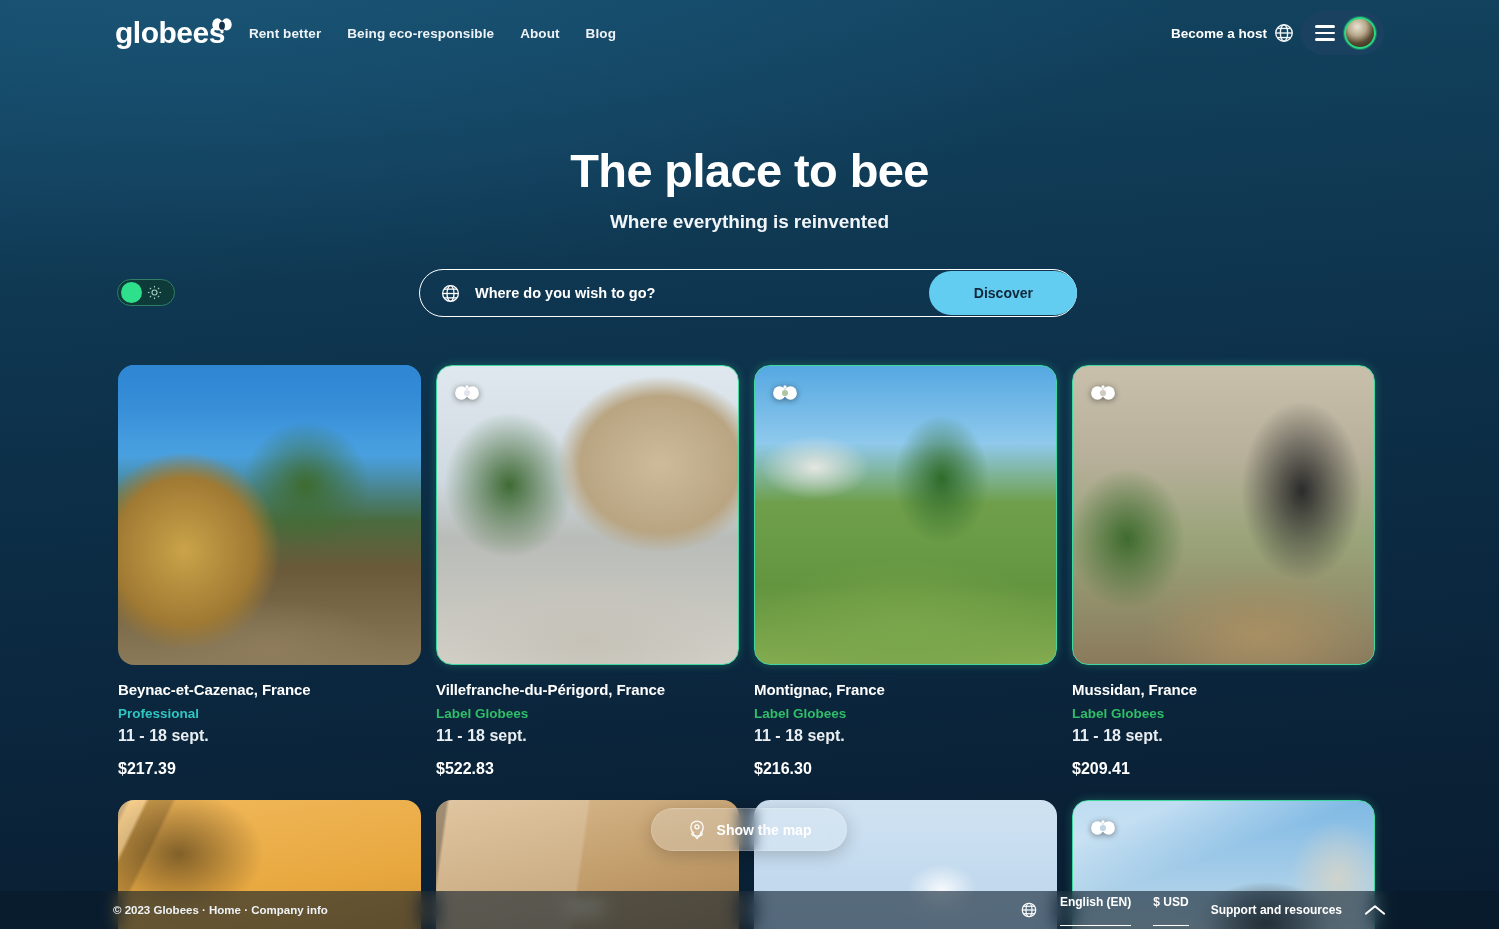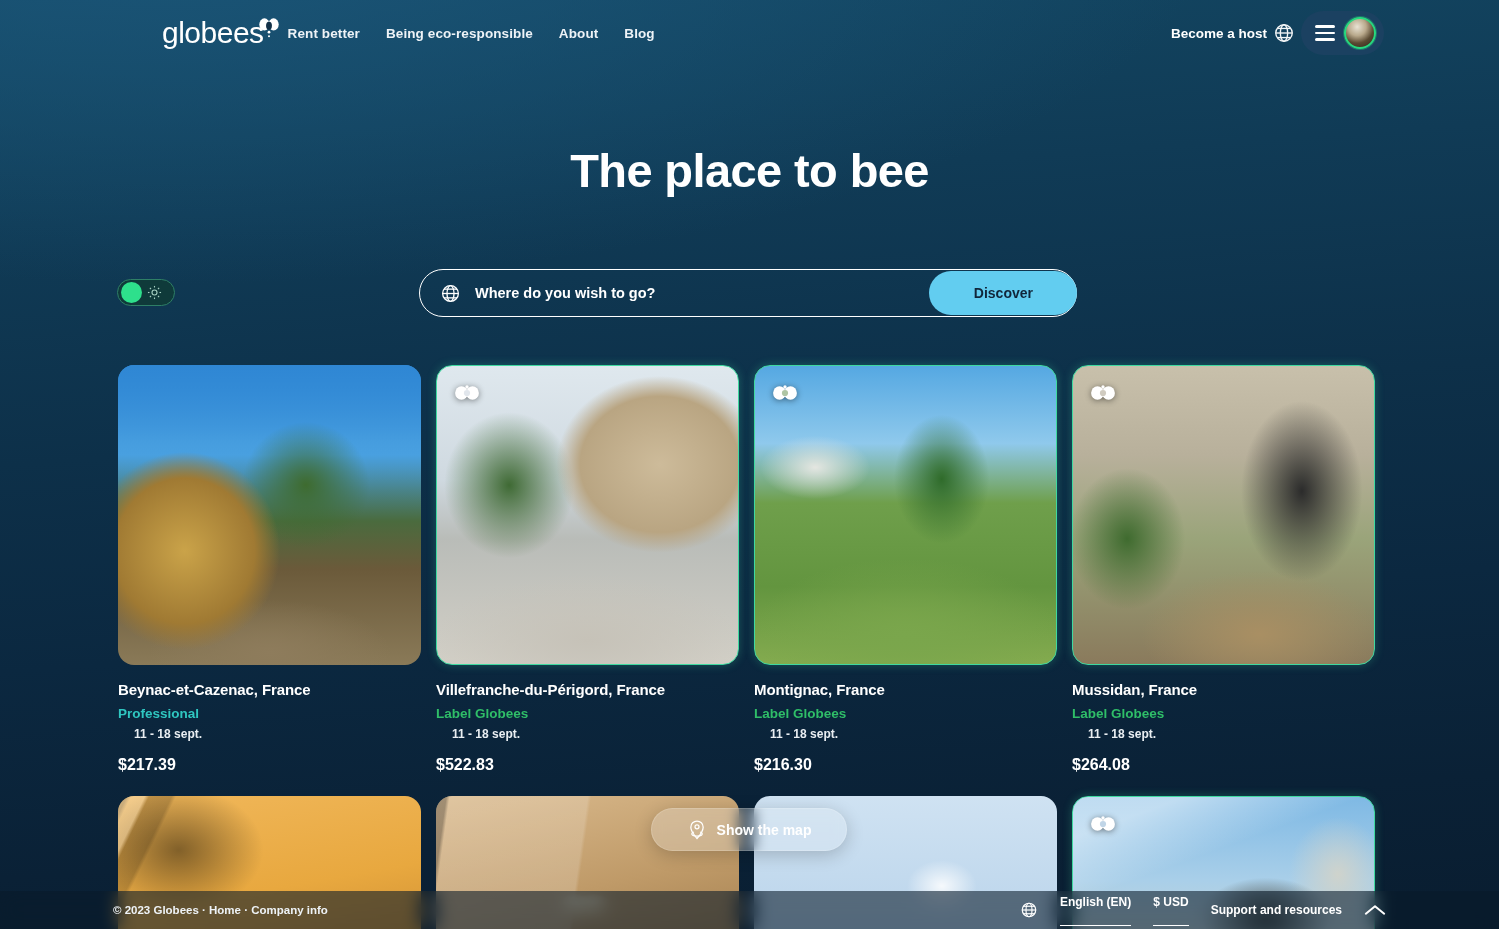--- a/index.html
+++ b/index.html
@@ -17,23 +17,23 @@
   }
 
   
   .header {
     position: absolute; top: 0; left: 0; right: 0; height: 66px;
     display: flex; align-items: center;
     padding: 0 115px;
     z-index: 40;
   }
   .logo {
-    font-size: 30px; font-weight: 400; letter-spacing: -0.5px;
+    font-size: 30px; font-weight: 700; letter-spacing: -0.5px;
     color: #fff; position: relative; margin-right: 24px;
-    line-height: 1; display: flex; align-items: center; margin-left: 47px;
+    line-height: 1; display: flex; align-items: center;
   }
   .logo .logo-text { position: relative; }
   .logo .bee-mark {
     position: absolute; left: 96px; top: -1px; width: 22px; height: 24px;
   }
   .nav { display: flex; align-items: center; gap: 26px; }
   .nav a {
     color: #eef3f7; font-size: 13.5px; font-weight: 700;
     text-decoration: none; letter-spacing: 0.1px; white-space: nowrap;
   }
@@ -128,21 +128,21 @@
     position: absolute; left: 16px; top: 16px; width: 28px; height: 26px;
     z-index: 3; filter: drop-shadow(0 1px 3px rgba(0,0,0,.45));
   }
   .card-title {
     margin-top: 16px; font-size: 15px; font-weight: 700; color: #ffffff;
     letter-spacing: -0.1px;
   }
   .card-label { margin-top: 8px; font-size: 13.5px; font-weight: 700; }
   .card-label.pro { color: #2fc6c0; }
   .card-label.globees { color: #2fbe68; }
-  .card-dates { margin-top: 6px; font-size: 12px; font-weight: 700; color: #e9eef2; margin-left: 16px; }
+  .card-dates { margin-top: 6px; font-size: 16px; font-weight: 700; color: #e9eef2; }
   .card-price { margin-top: 15px; font-size: 16px; font-weight: 700; color: #ffffff; }
 
   
   .ph1 { background:
       linear-gradient(180deg, #2f87d4 0%, #49a0e0 30%, #4a6b3e 52%, #6b5a3a 68%, #8a7a58 100%),
       #3a6c8e; position: relative; }
   .ph1::after { content:""; position:absolute; inset:0;
     background:
       radial-gradient(42% 44% at 22% 62%, #caa349 0%, #a07a33 55%, rgba(160,122,51,0) 75%),
       radial-gradient(30% 30% at 62% 40%, #3e6b2f 0%, rgba(62,107,47,0) 70%),
@@ -278,20 +278,21 @@
           <span></span>
           <span></span>
       </div>
       <div class="avatar"></div>
     </div>
   </div>
 </div>
 
 <div class="hero">
   <h1>The place to bee</h1>
+  <h2>Where everything is reinvented</h2>
 </div>
 
 <div class="eco-toggle">
   <div class="knob"></div>
   <svg class="sun" viewBox="0 0 24 24" fill="none" stroke="#bfe8d8" stroke-width="1.8">
     <circle cx="12" cy="12" r="4"></circle>
     <line x1="12" y1="1.5" x2="12" y2="4"></line>
     <line x1="12" y1="20" x2="12" y2="22.5"></line>
     <line x1="1.5" y1="12" x2="4" y2="12"></line>
     <line x1="20" y1="12" x2="22.5" y2="12"></line>
@@ -361,21 +362,21 @@
       <svg class="bee-badge" viewBox="0 0 28 26">
         <ellipse cx="8.5" cy="11" rx="6.4" ry="6.8" fill="#ffffff"></ellipse>
         <ellipse cx="19.5" cy="11" rx="6.4" ry="6.8" fill="#ffffff"></ellipse>
         <circle cx="14" cy="5" r="1.7" fill="#ffffff"></circle>
         <circle cx="14" cy="11" r="3.1" fill="rgba(170,160,140,.55)"></circle>
       </svg>
     </div>
     <div class="card-title">Mussidan, France</div>
     <div class="card-label globees">Label Globees</div>
     <div class="card-dates">11 - 18 sept.</div>
-    <div class="card-price">$264.08</div>
+    <div class="card-price">$209.41</div>
   </div>
 
   <div class="card">
     <div class="card-media ph5"></div>
   </div>
 
   <div class="card">
     <div class="card-media ph6"></div>
   </div>
 

